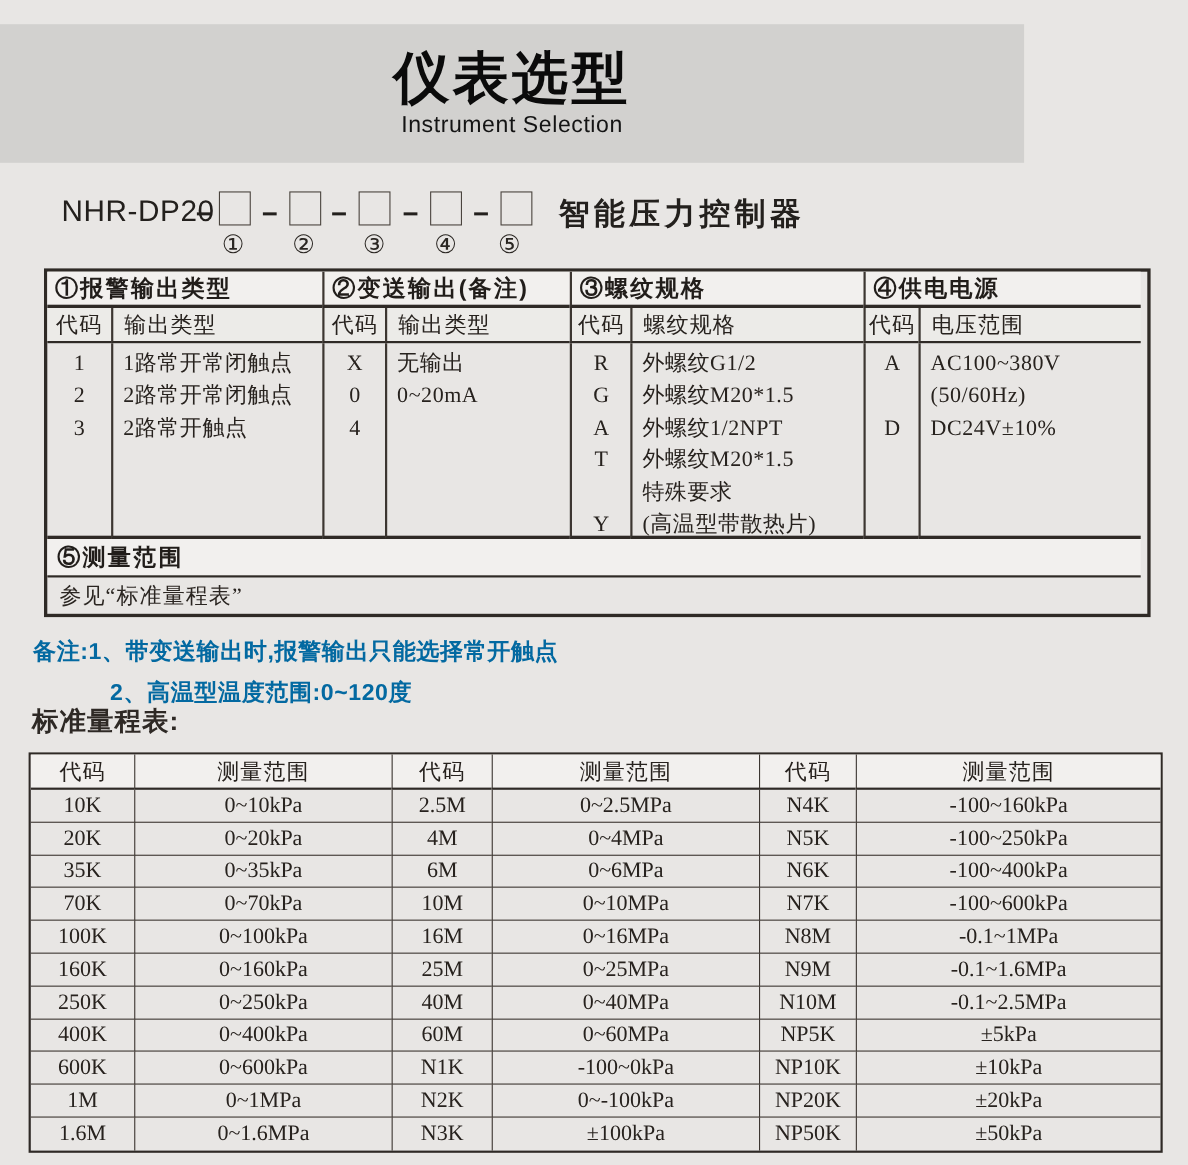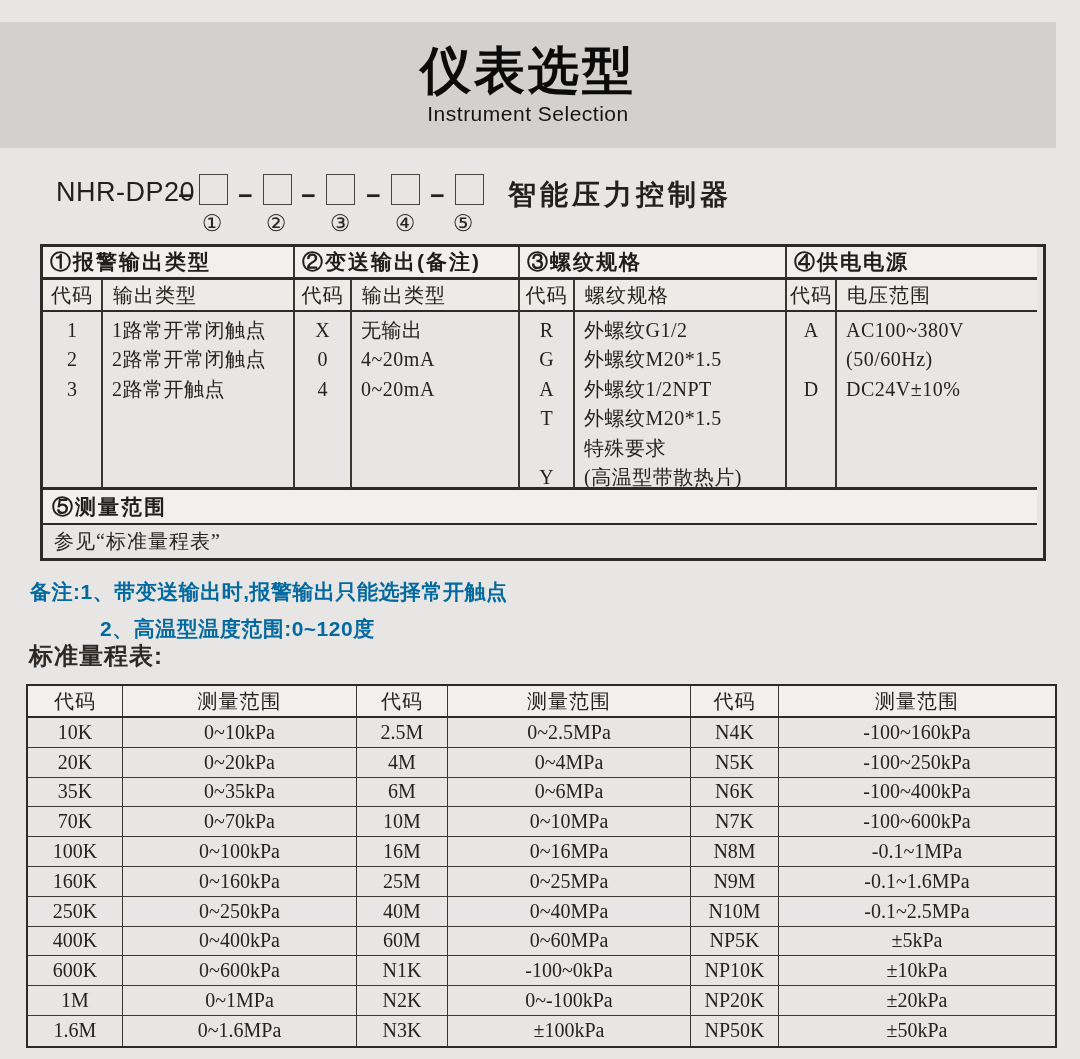--- a/index.html
+++ b/index.html
@@ -13,21 +13,21 @@
   }
   html,body{margin:0;padding:0;}
   body{
     width:1080px;height:1059px;position:relative;overflow:hidden;
     background:var(--bg);
     font-family:"Liberation Sans",sans-serif;
     color:var(--ink);
   }
   
   .band{
-    position:absolute;left:0;top:22px;width:1056px;height:126px;
+    position:absolute;left:0;top:22px;width:931px;height:126px;
     background:var(--band);
     display:flex;flex-direction:column;align-items:center;justify-content:center;
   }
   .title{
     font-size:51px;font-weight:bold;color:#0b0b0b;letter-spacing:3px;line-height:1.05;
   }
   .subtitle{
     font-size:21px;color:#141414;margin-top:4px;letter-spacing:0.5px;
   }
   
@@ -168,21 +168,20 @@
       <div class="bline lab">2路常开常闭触点</div>
       <div class="bline lab">2路常开触点</div>
     </div>
   <div class="bodycell vb">
       <div class="bline">X</div>
       <div class="bline">0</div>
       <div class="bline">4</div>
     </div>
   <div class="bodycell vb">
       <div class="bline lab">无输出</div>
-      <div class="bline lab">4~20mA</div>
       <div class="bline lab">0~20mA</div>
     </div>
   <div class="bodycell vb">
       <div class="bline">R</div>
       <div class="bline">G</div>
       <div class="bline">A</div>
       <div class="bline">T</div>
       <div class="bline"></div>
       <div class="bline">Y</div>
     </div>

